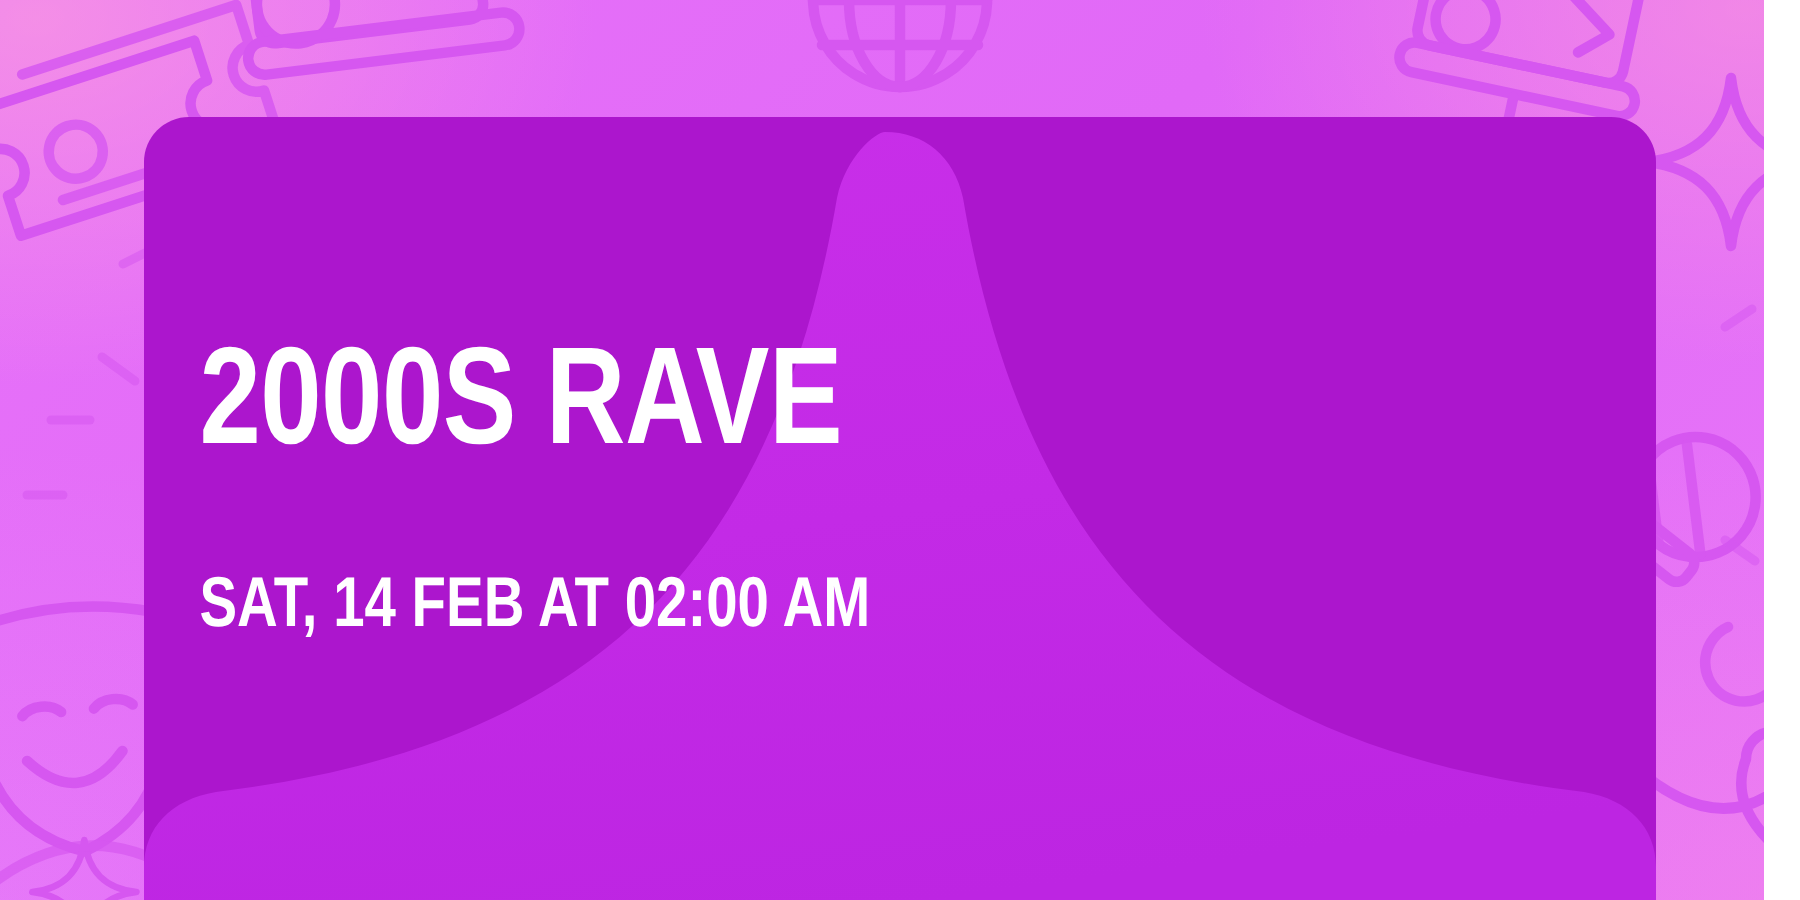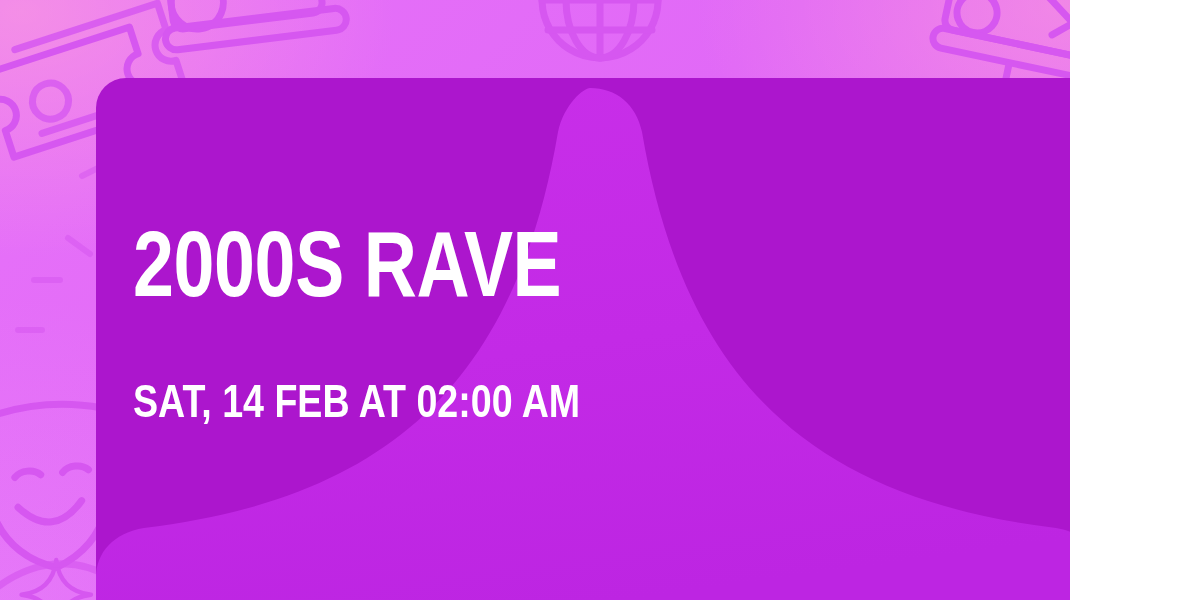--- a/index.html
+++ b/index.html
@@ -6,21 +6,21 @@
     margin: 0;
     padding: 0;
     width: 1200px;
     height: 600px;
     overflow: hidden;
     font-family: "Liberation Sans", sans-serif;
   }
 
   #stage {
     position: relative;
-    width: 1070px;
+    width: 1176px;
     height: 600px;
     overflow: hidden;
     background: #e06ef8;
   }
 
   
   .backdrop {
     position: absolute;
     inset: 0;
     background:

